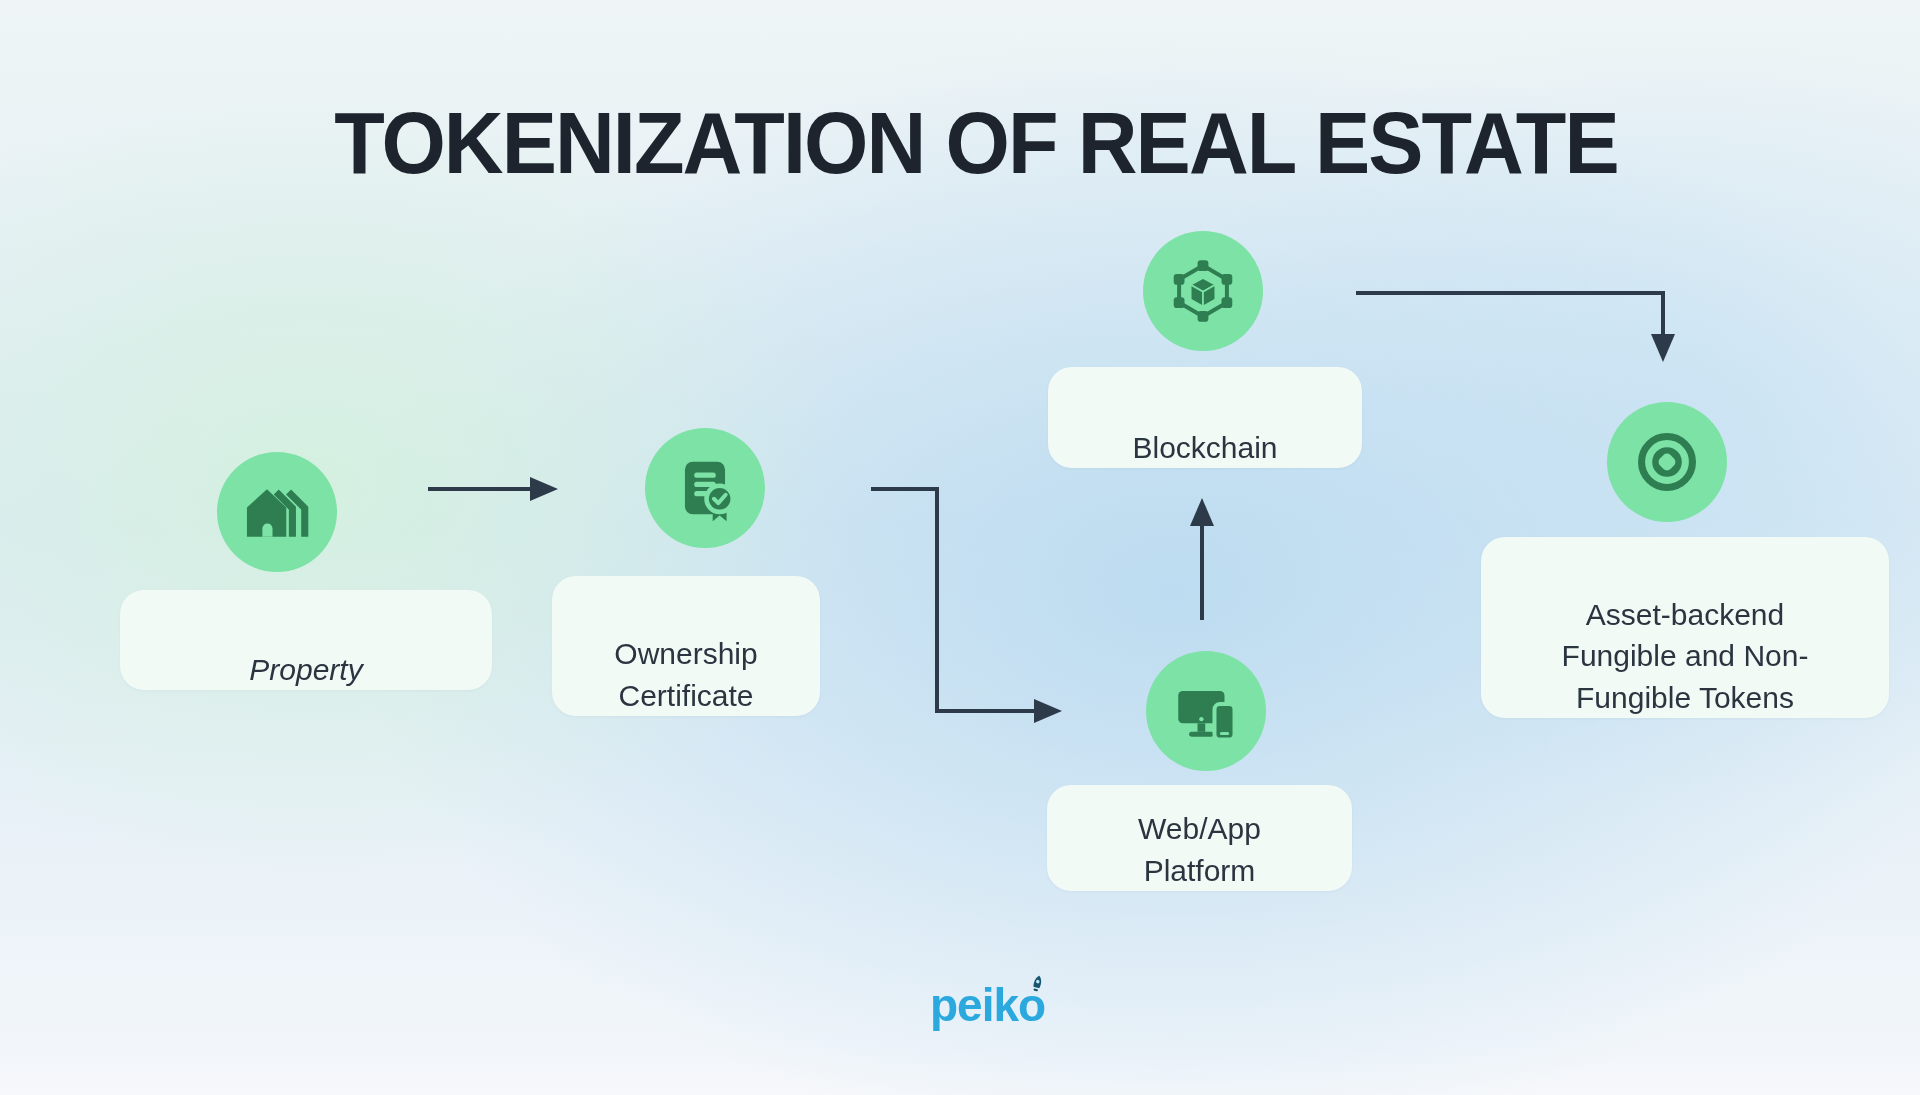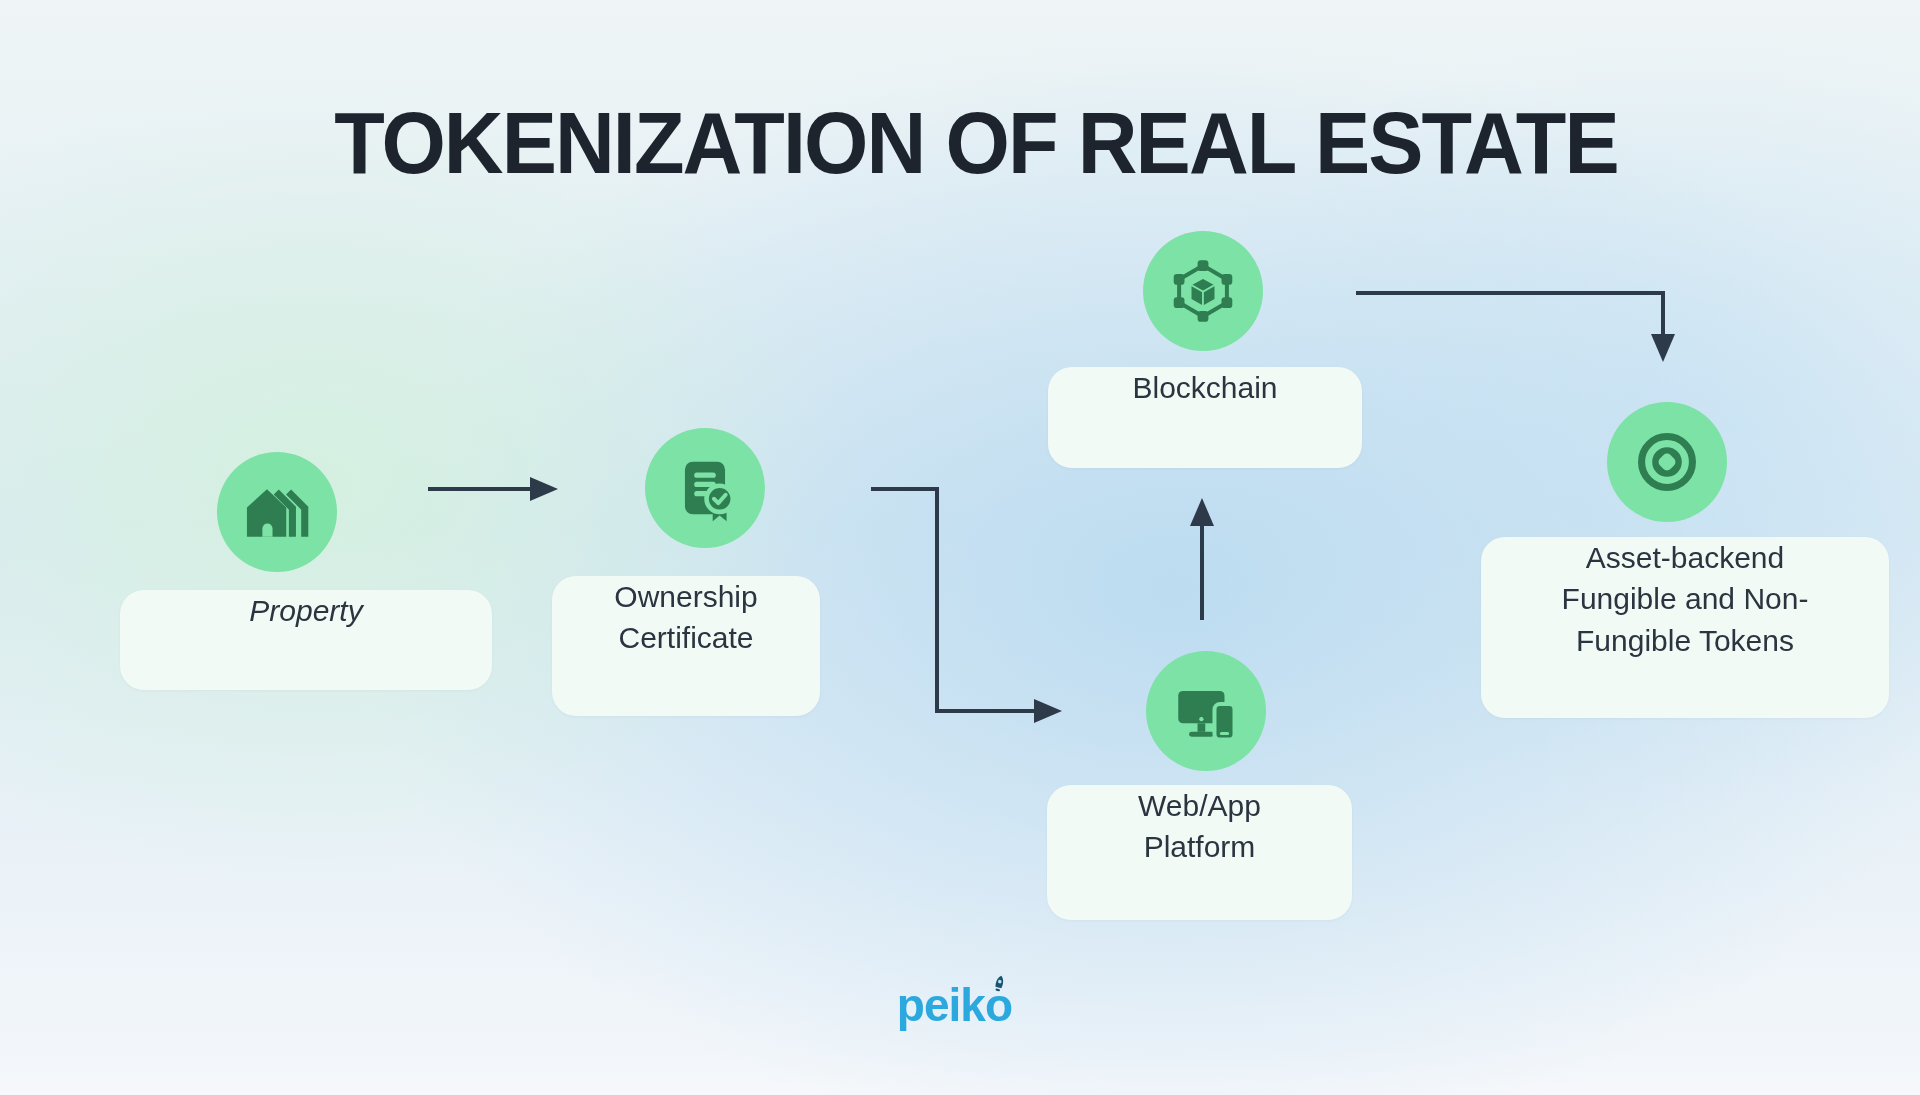--- a/index.html
+++ b/index.html
@@ -18,30 +18,30 @@
     font-size:88px;font-weight:800;color:#1d242e;letter-spacing:-2px;
     transform:scaleX(.94);transform-origin:50% 50%;white-space:nowrap;
   }
   .circle{
     position:absolute;width:120px;height:120px;border-radius:50%;
     background:#7de2a5;display:flex;align-items:center;justify-content:center;
   }
   .circle svg{width:74px;height:74px;display:block;}
   .labelbox{
     position:absolute;background:#f2faf6;border-radius:24px;
-    display:flex;align-items:flex-start;justify-content:center;text-align:center;
+    display:flex;align-items:flex-end;justify-content:center;text-align:center;
     color:#2b3540;font-size:30px;font-weight:500;line-height:1.38;
     white-space:pre-line;box-shadow:0 1px 3px rgba(40,70,90,.05);
   }
   .connector-layer{position:absolute;left:0;top:0;width:1920px;height:1095px;pointer-events:none;}
   .connector-layer path,.connector-layer polyline{stroke:#2d3a4a;stroke-width:4;fill:none;}
   .connector-layer polygon{fill:#2d3a4a;stroke:none;}
   .logo{
-    position:absolute;left:892px;top:978px;width:120px;height:70px;
-    color:#2ba9de;font-size:46px;font-weight:700;letter-spacing:-1px;text-align:right;
+    position:absolute;left:930px;top:978px;width:120px;height:70px;
+    color:#2ba9de;font-size:46px;font-weight:700;letter-spacing:-1px;text-align:left;
   }
   .logo .rocket{position:absolute;right:6px;top:-4px;}
   
   .ic{fill:#2e7e52;}
   .icbg{fill:#7de2a5;}
 </style>
 </head>
 <body>
 
 <div class="canvas">
@@ -127,21 +127,21 @@
   <div class="circle" style="left:1146px;top:651px;">
     <svg viewBox="0 0 48 48">
       <rect class="ic" x="6" y="11" width="30" height="21" rx="3"></rect>
       <circle class="icbg" cx="21" cy="29.3" r="1.4"></circle>
       <rect class="ic" x="18.5" y="32" width="5" height="5.5"></rect>
       <rect class="ic" x="13" y="37.5" width="16" height="3.2" rx="1.6"></rect>
       <rect x="29.5" y="19.5" width="13" height="23" rx="3.5" fill="#2e7e52" stroke="#7de2a5" stroke-width="2.6"></rect>
       <rect class="icbg" x="33" y="37.6" width="6" height="2" rx="1"></rect>
     </svg>
   </div>
-  <div class="labelbox" style="left:1047px;top:785px;width:305px;height:135px;">
+  <div class="labelbox" style="left:1047px;top:785px;width:305px;height:106px;">
     <span>Web/App
 Platform</span>
   </div>
 
   <div class="circle" style="left:1607px;top:402px;">
     <svg viewBox="0 0 48 48">
       <circle cx="24" cy="24" r="16.5" fill="none" stroke="#2e7e52" stroke-width="4.6"></circle>
       <circle class="ic" cx="24" cy="24" r="9.6"></circle>
       <rect class="icbg" x="19.2" y="19.2" width="9.6" height="9.6" rx="3.2" transform="rotate(45 24 24)"></rect>
     </svg>

